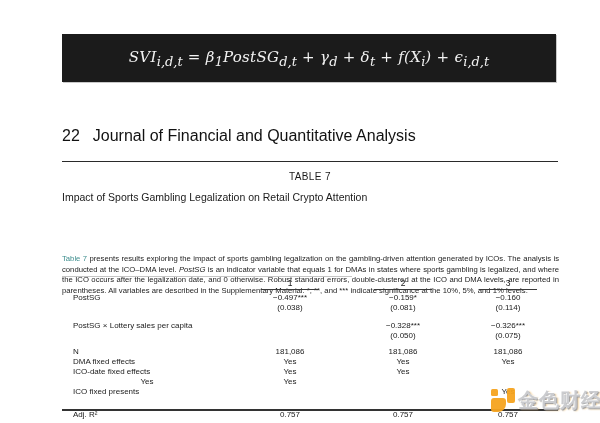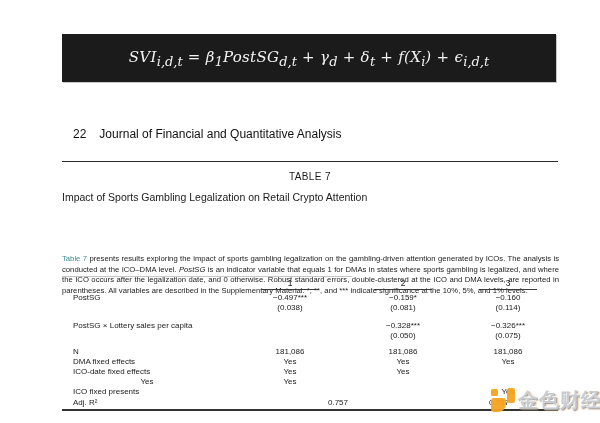--- a/index.html
+++ b/index.html
@@ -7,21 +7,21 @@
         font-family:"Liberation Sans",sans-serif;color:#1a1a1a;}
 
   
   .banner{position:absolute;left:62px;top:34px;width:494px;height:48px;background:#1b1b1b;
           border:0;box-shadow:1px 1px 0 #c9c9c9;display:flex;align-items:center;justify-content:center;}
   .formula{font-family:"DejaVu Serif",serif;font-style:italic;color:#f2f2f2;font-size:15px;
            letter-spacing:0.3px;white-space:nowrap;}
   .formula sub{font-size:13px;font-style:italic;letter-spacing:0;}
 
   
-  .running-head{position:absolute;left:73px;top:127px;font-size:12px;color:#111;}
+  .running-head{position:absolute;left:62px;top:127px;font-size:16px;color:#111;}
   .running-head .pageno{margin-right:13px;}
 
   .head-rule{position:absolute;left:62px;top:161px;width:496px;height:1px;background:#2a2a2a;}
 
   .table-label{position:absolute;left:62px;top:171px;width:496px;text-align:center;
                font-size:10px;letter-spacing:0.4px;color:#1a1a1a;}
   .table-title{position:absolute;left:62px;top:191px;width:496px;text-align:left;
                font-size:10.5px;color:#1a1a1a;}
 
   
@@ -36,21 +36,21 @@
   .grid-row{display:grid;grid-template-columns:170px 116px 110px 100px;}
   .cell-label{padding-left:11px;text-align:left;}
   .cell-val{text-align:center;}
   .hdr-num{display:block;text-align:center;font-size:8.5px;}
   .hdr-line{display:block;width:58px;margin:1px auto 0 auto;border-bottom:1.5px solid #3a3a3a;}
   .hdr-row{margin-bottom:3px;}
   .coef-row{margin-top:1px;}
   .se-line{display:block;}
   .spacer8{height:8px;}
   .spacer6{height:6px;}
-  .adj-row{margin-top:1px;gap:48px;}
+  .adj-row{margin-top:13px;}
   .bottom-rule{position:absolute;left:62px;top:409px;width:496px;height:1.5px;background:#333;}
 
   
   .watermark{position:absolute;left:491px;top:388px;display:flex;align-items:center;opacity:0.95;}
   .wm-logo{position:relative;width:25px;height:25px;margin-right:2px;}
   .wm-b1{position:absolute;left:0;top:1px;width:7px;height:7px;background:#f6a41f;border-radius:1.5px;}
   .wm-b2{position:absolute;left:16px;top:0;width:8px;height:15px;background:#f6a41f;border-radius:2px;}
   .wm-b3{position:absolute;left:0;top:10px;width:15px;height:14px;background:#f6a41f;
          border-radius:3px 3px 8px 3px;}
   .wm-text{font-size:20px;font-weight:bold;letter-spacing:1px;color:#c9cacd;

